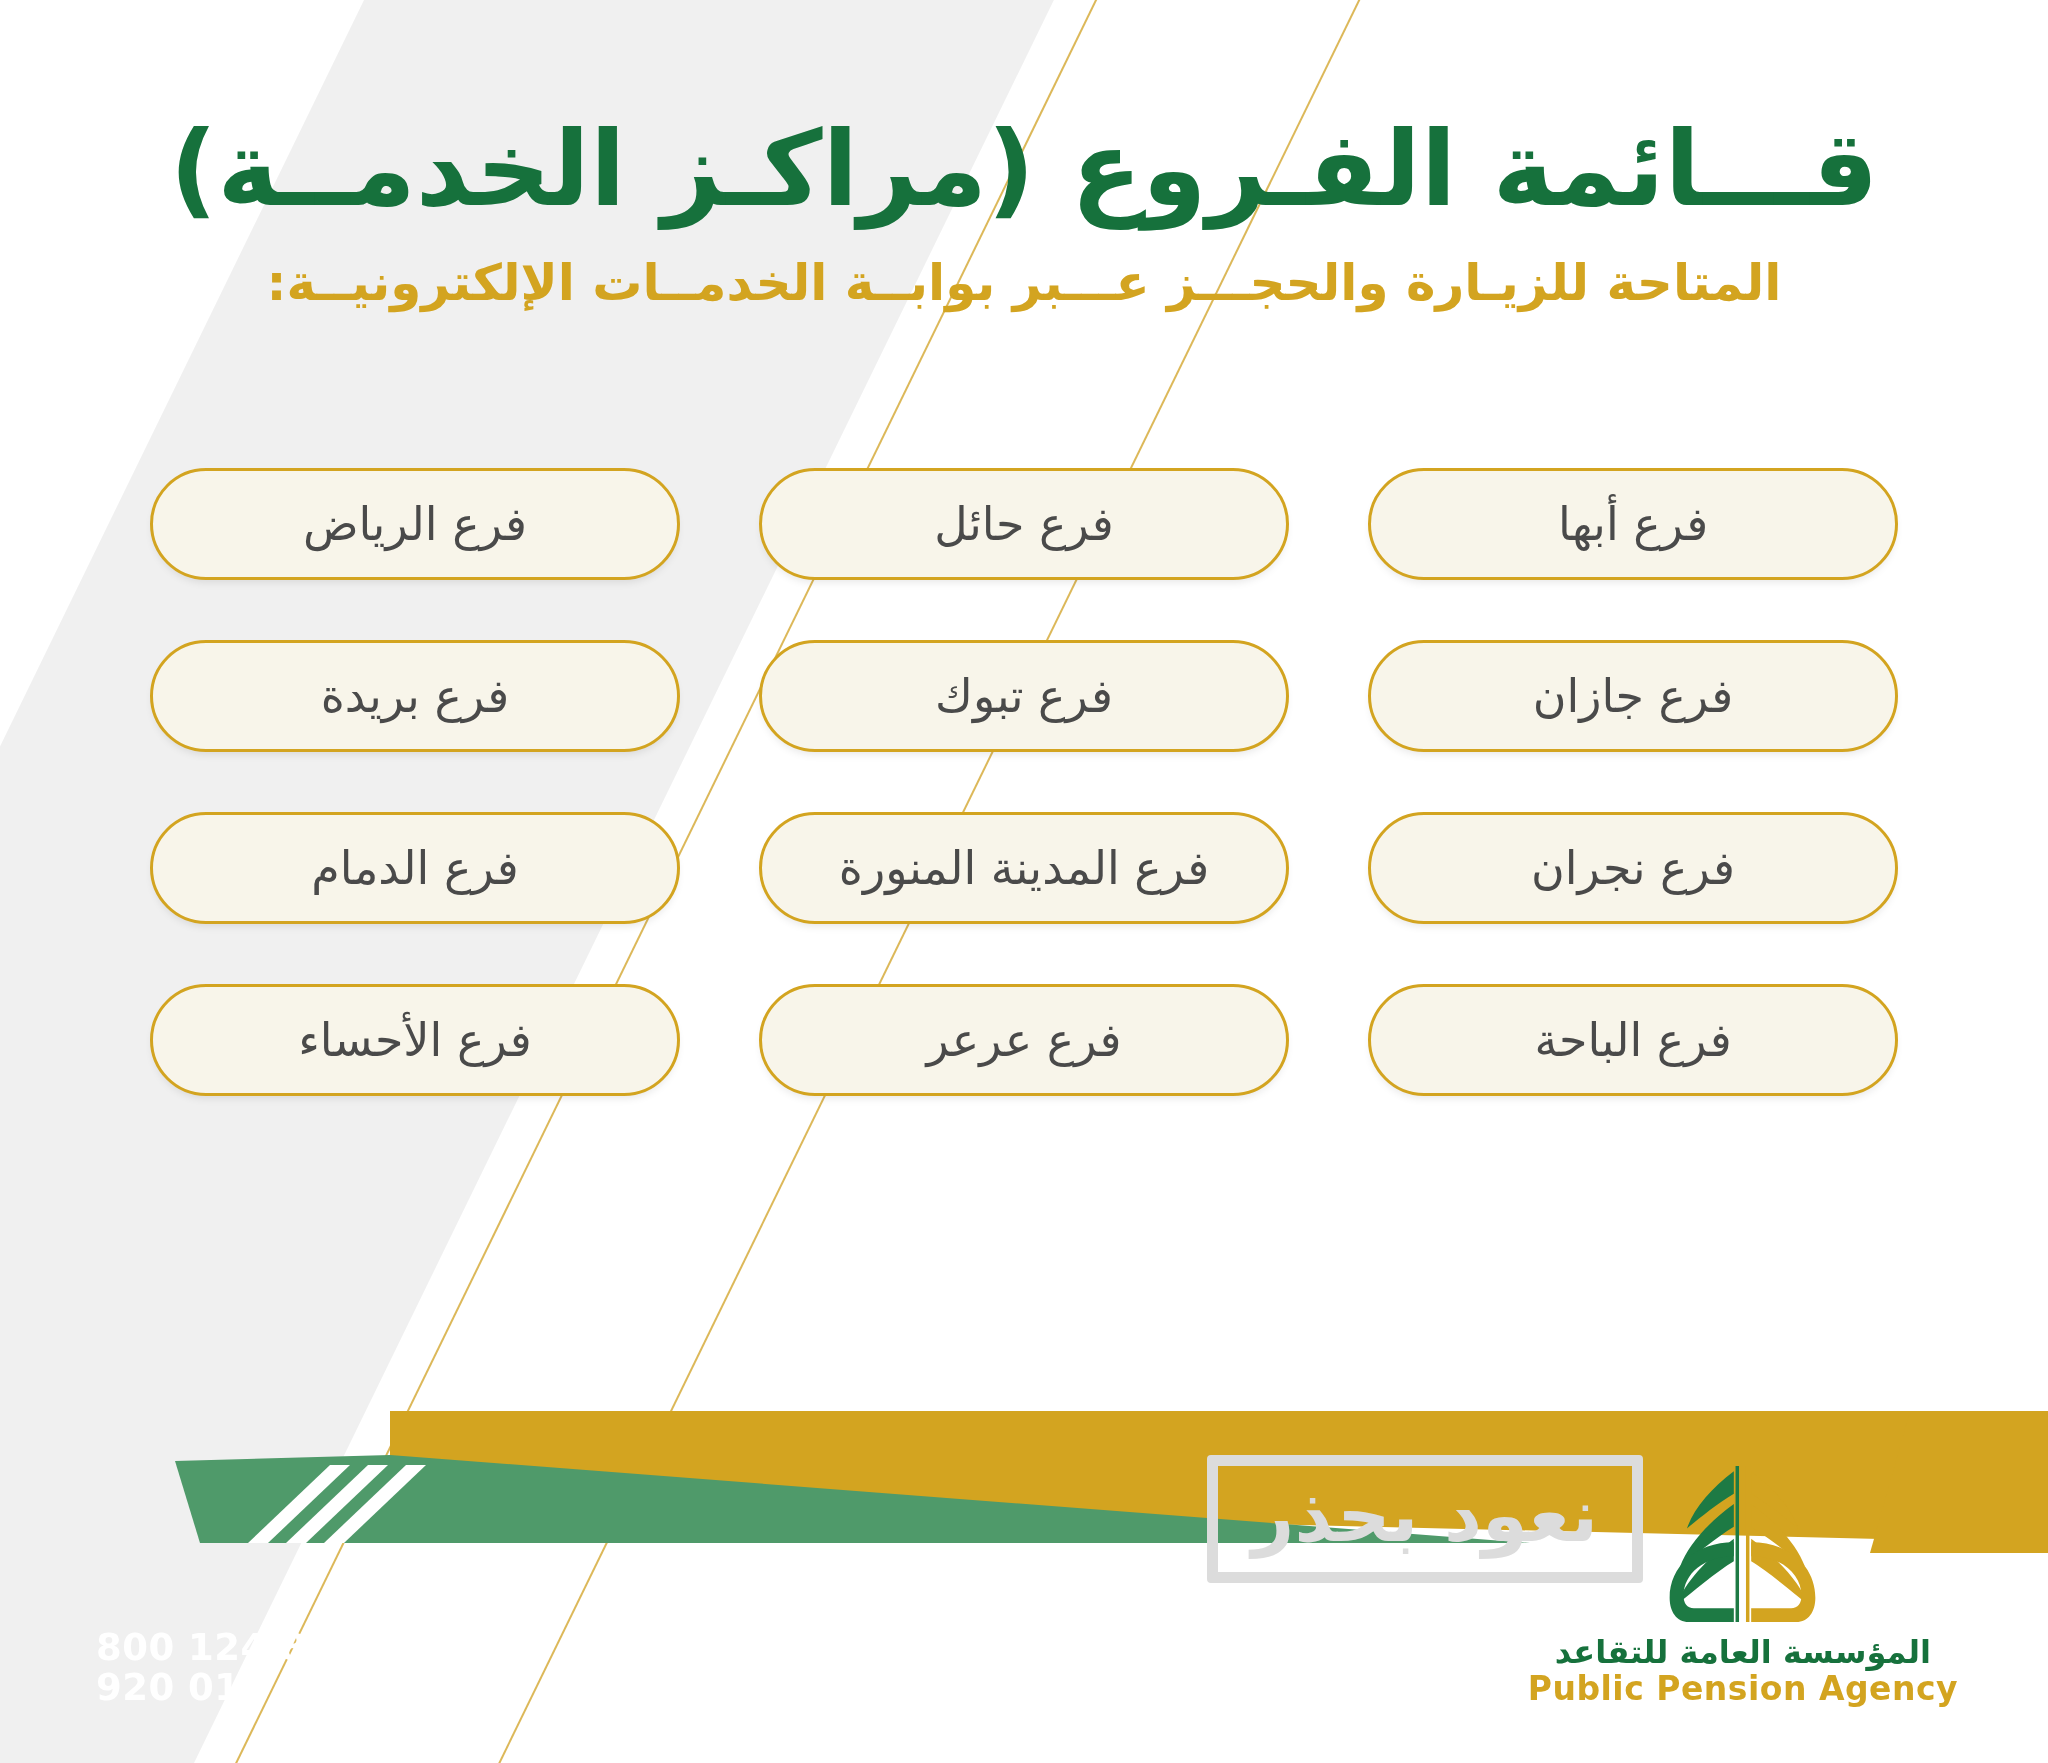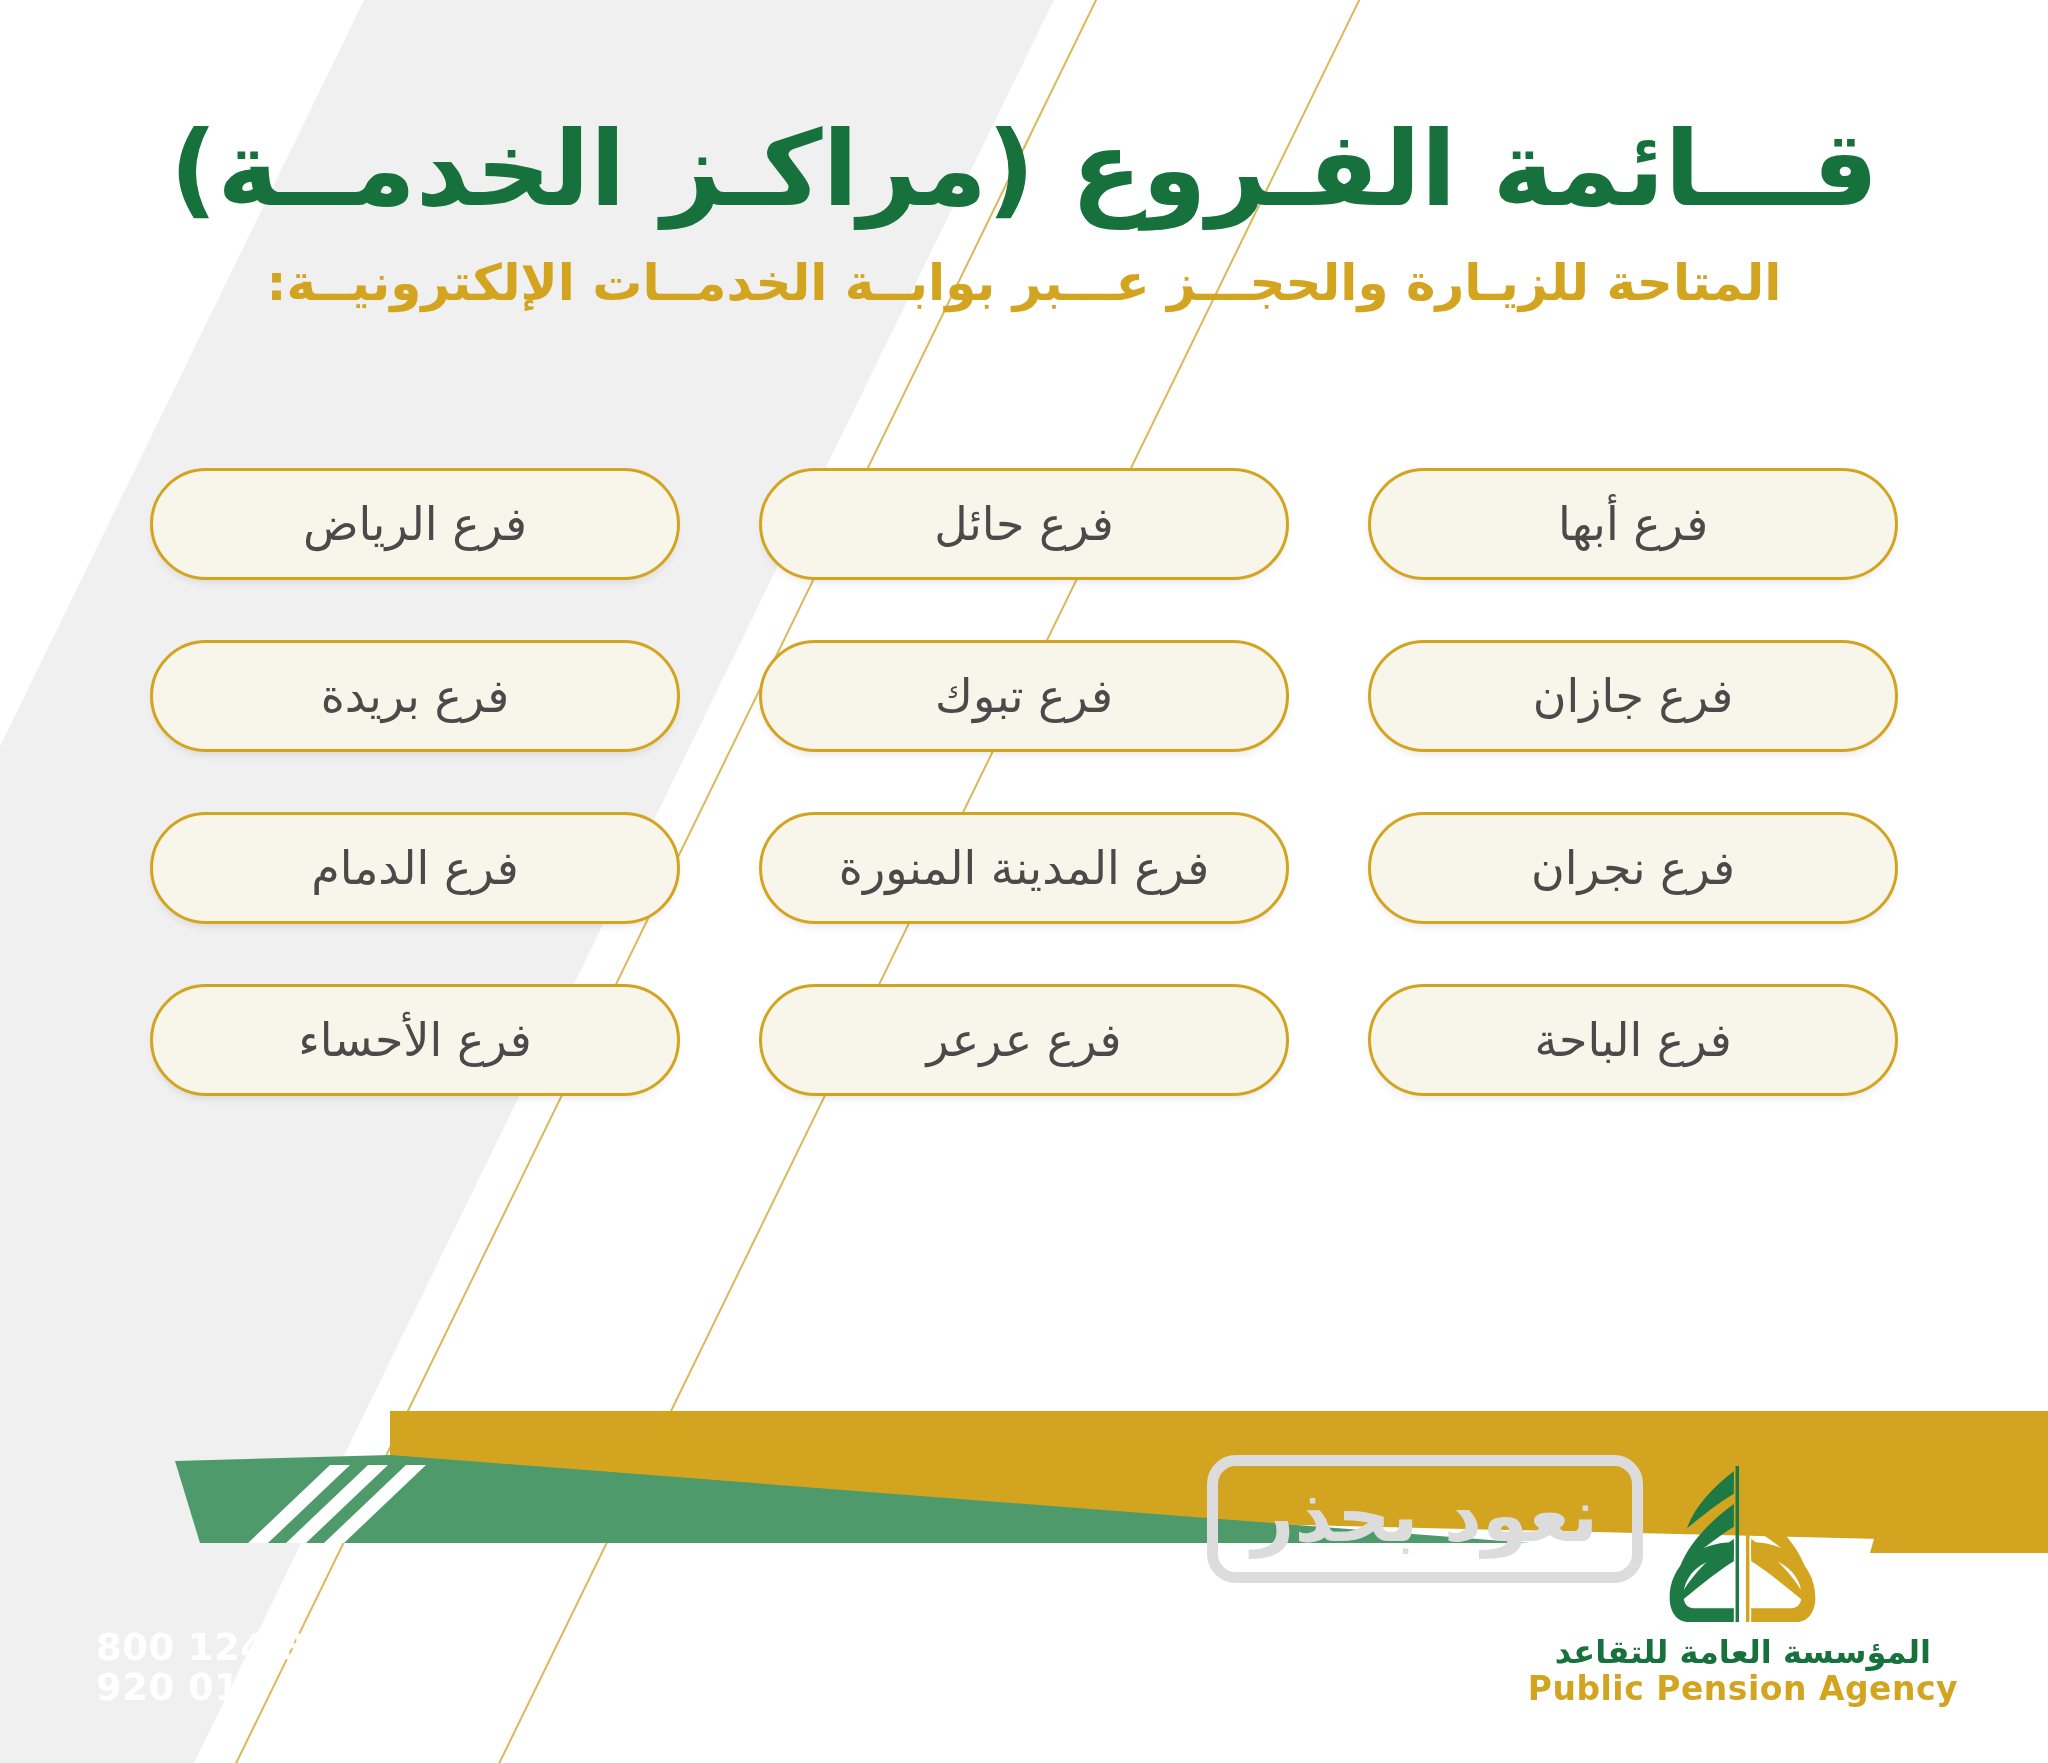--- a/index.html
+++ b/index.html
@@ -153,21 +153,21 @@
     line-height: 1.15;
     letter-spacing: .5px;
     direction: ltr;
   }
 
   .watermark {
     position: absolute;
     right: 405px;
     bottom: 180px;
     border: 11px solid #dcdcdc;
-    border-radius: 29px;
+    border-radius: 4px;
     padding: 12px 34px 20px 34px;
     color: #dcdcdc;
     font-size: 74px;
     font-weight: bold;
     direction: rtl;
     line-height: 1;
   }
 
   .swoosh {
     position: absolute;

